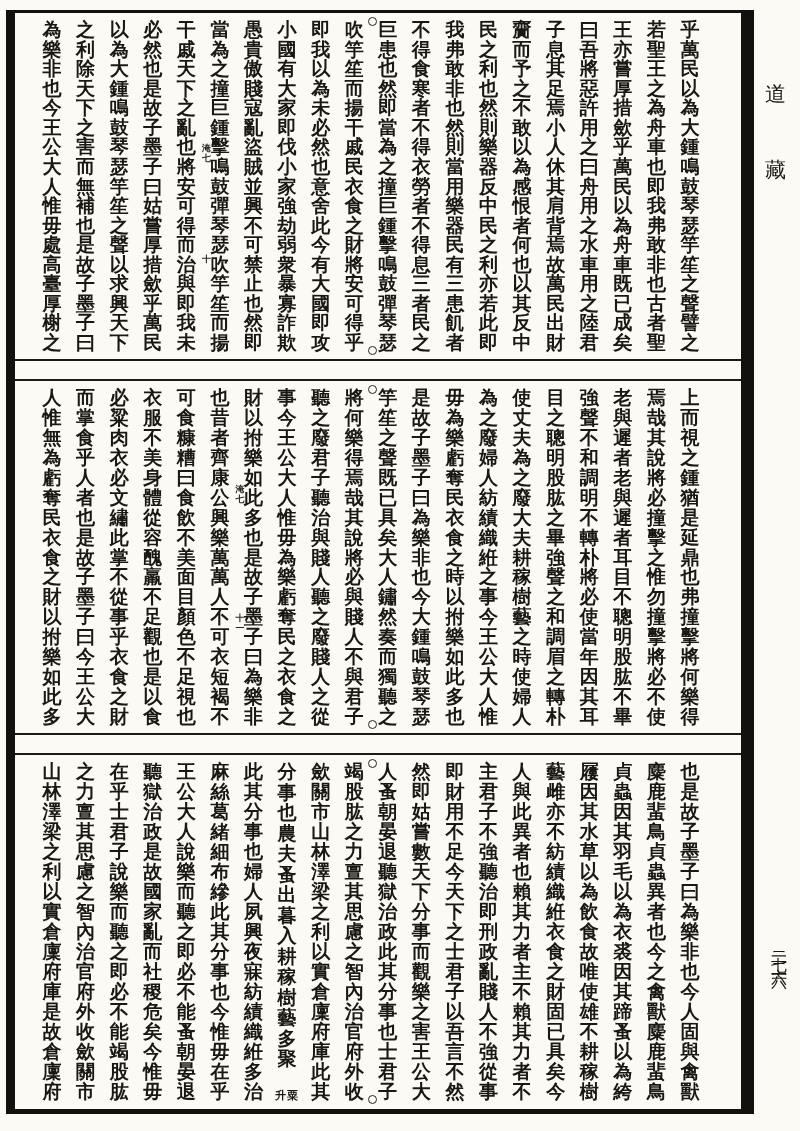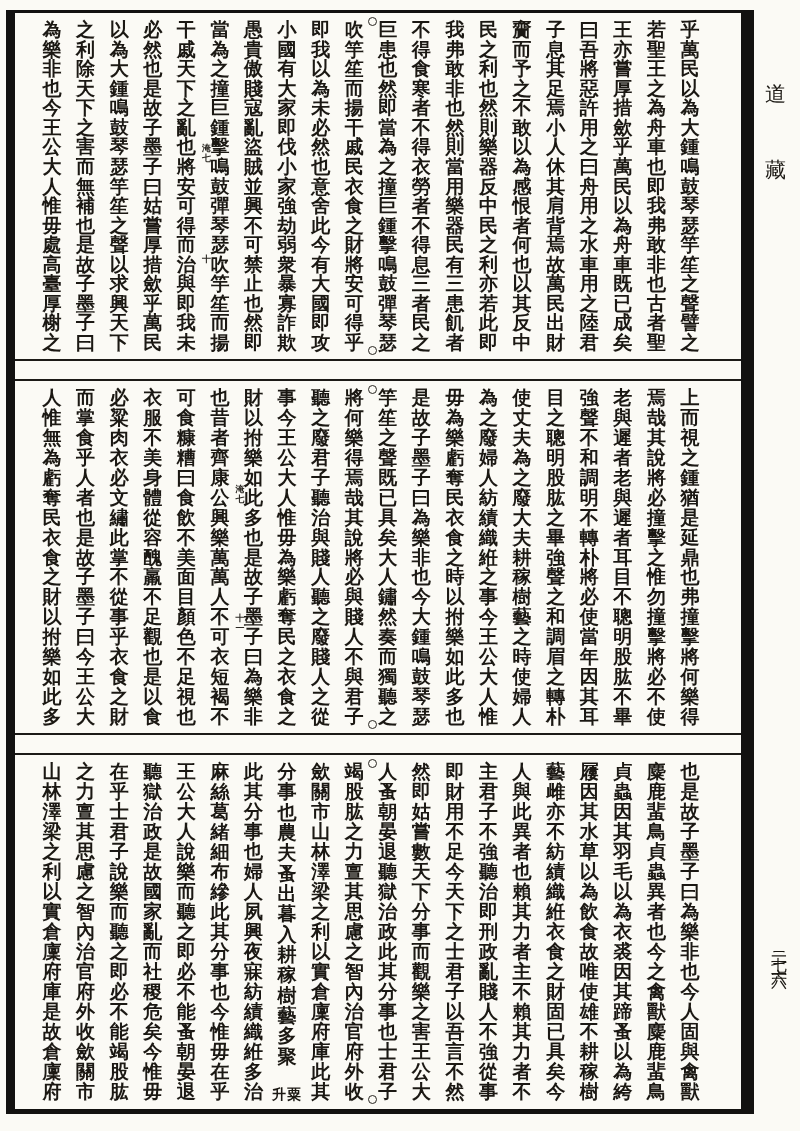--- a/index.html
+++ b/index.html
@@ -24,21 +24,21 @@
   .cols{
     position:absolute; top:7px; bottom:7px; left:22px; right:36px;
     display:flex; flex-direction:row-reverse; justify-content:space-between;
   }
   .col{
     display:flex; flex-direction:column; justify-content:space-between;
     align-items:center; width:30px; font-size:19px; font-weight:600;
     line-height:1;
   }
   .ch{ display:block; }
-  .small-pair{ font-size:14px; letter-spacing:1px; white-space:nowrap;margin-top:20px; }
+  .small-pair{ font-size:11px; letter-spacing:1px; white-space:nowrap;margin-top:20px; }
   .circ{
     position:absolute; width:9px; height:9px; box-sizing:border-box;
     border:1.5px solid #2a2722; border-radius:50%;
   }
   .collation{
     position:absolute; display:flex; flex-direction:column; align-items:center;
     font-size:9px; font-weight:600; line-height:1.15; color:#2a2722;
   }
   .canon-label{
     position:absolute; left:765px; top:84px; display:flex; flex-direction:column;

